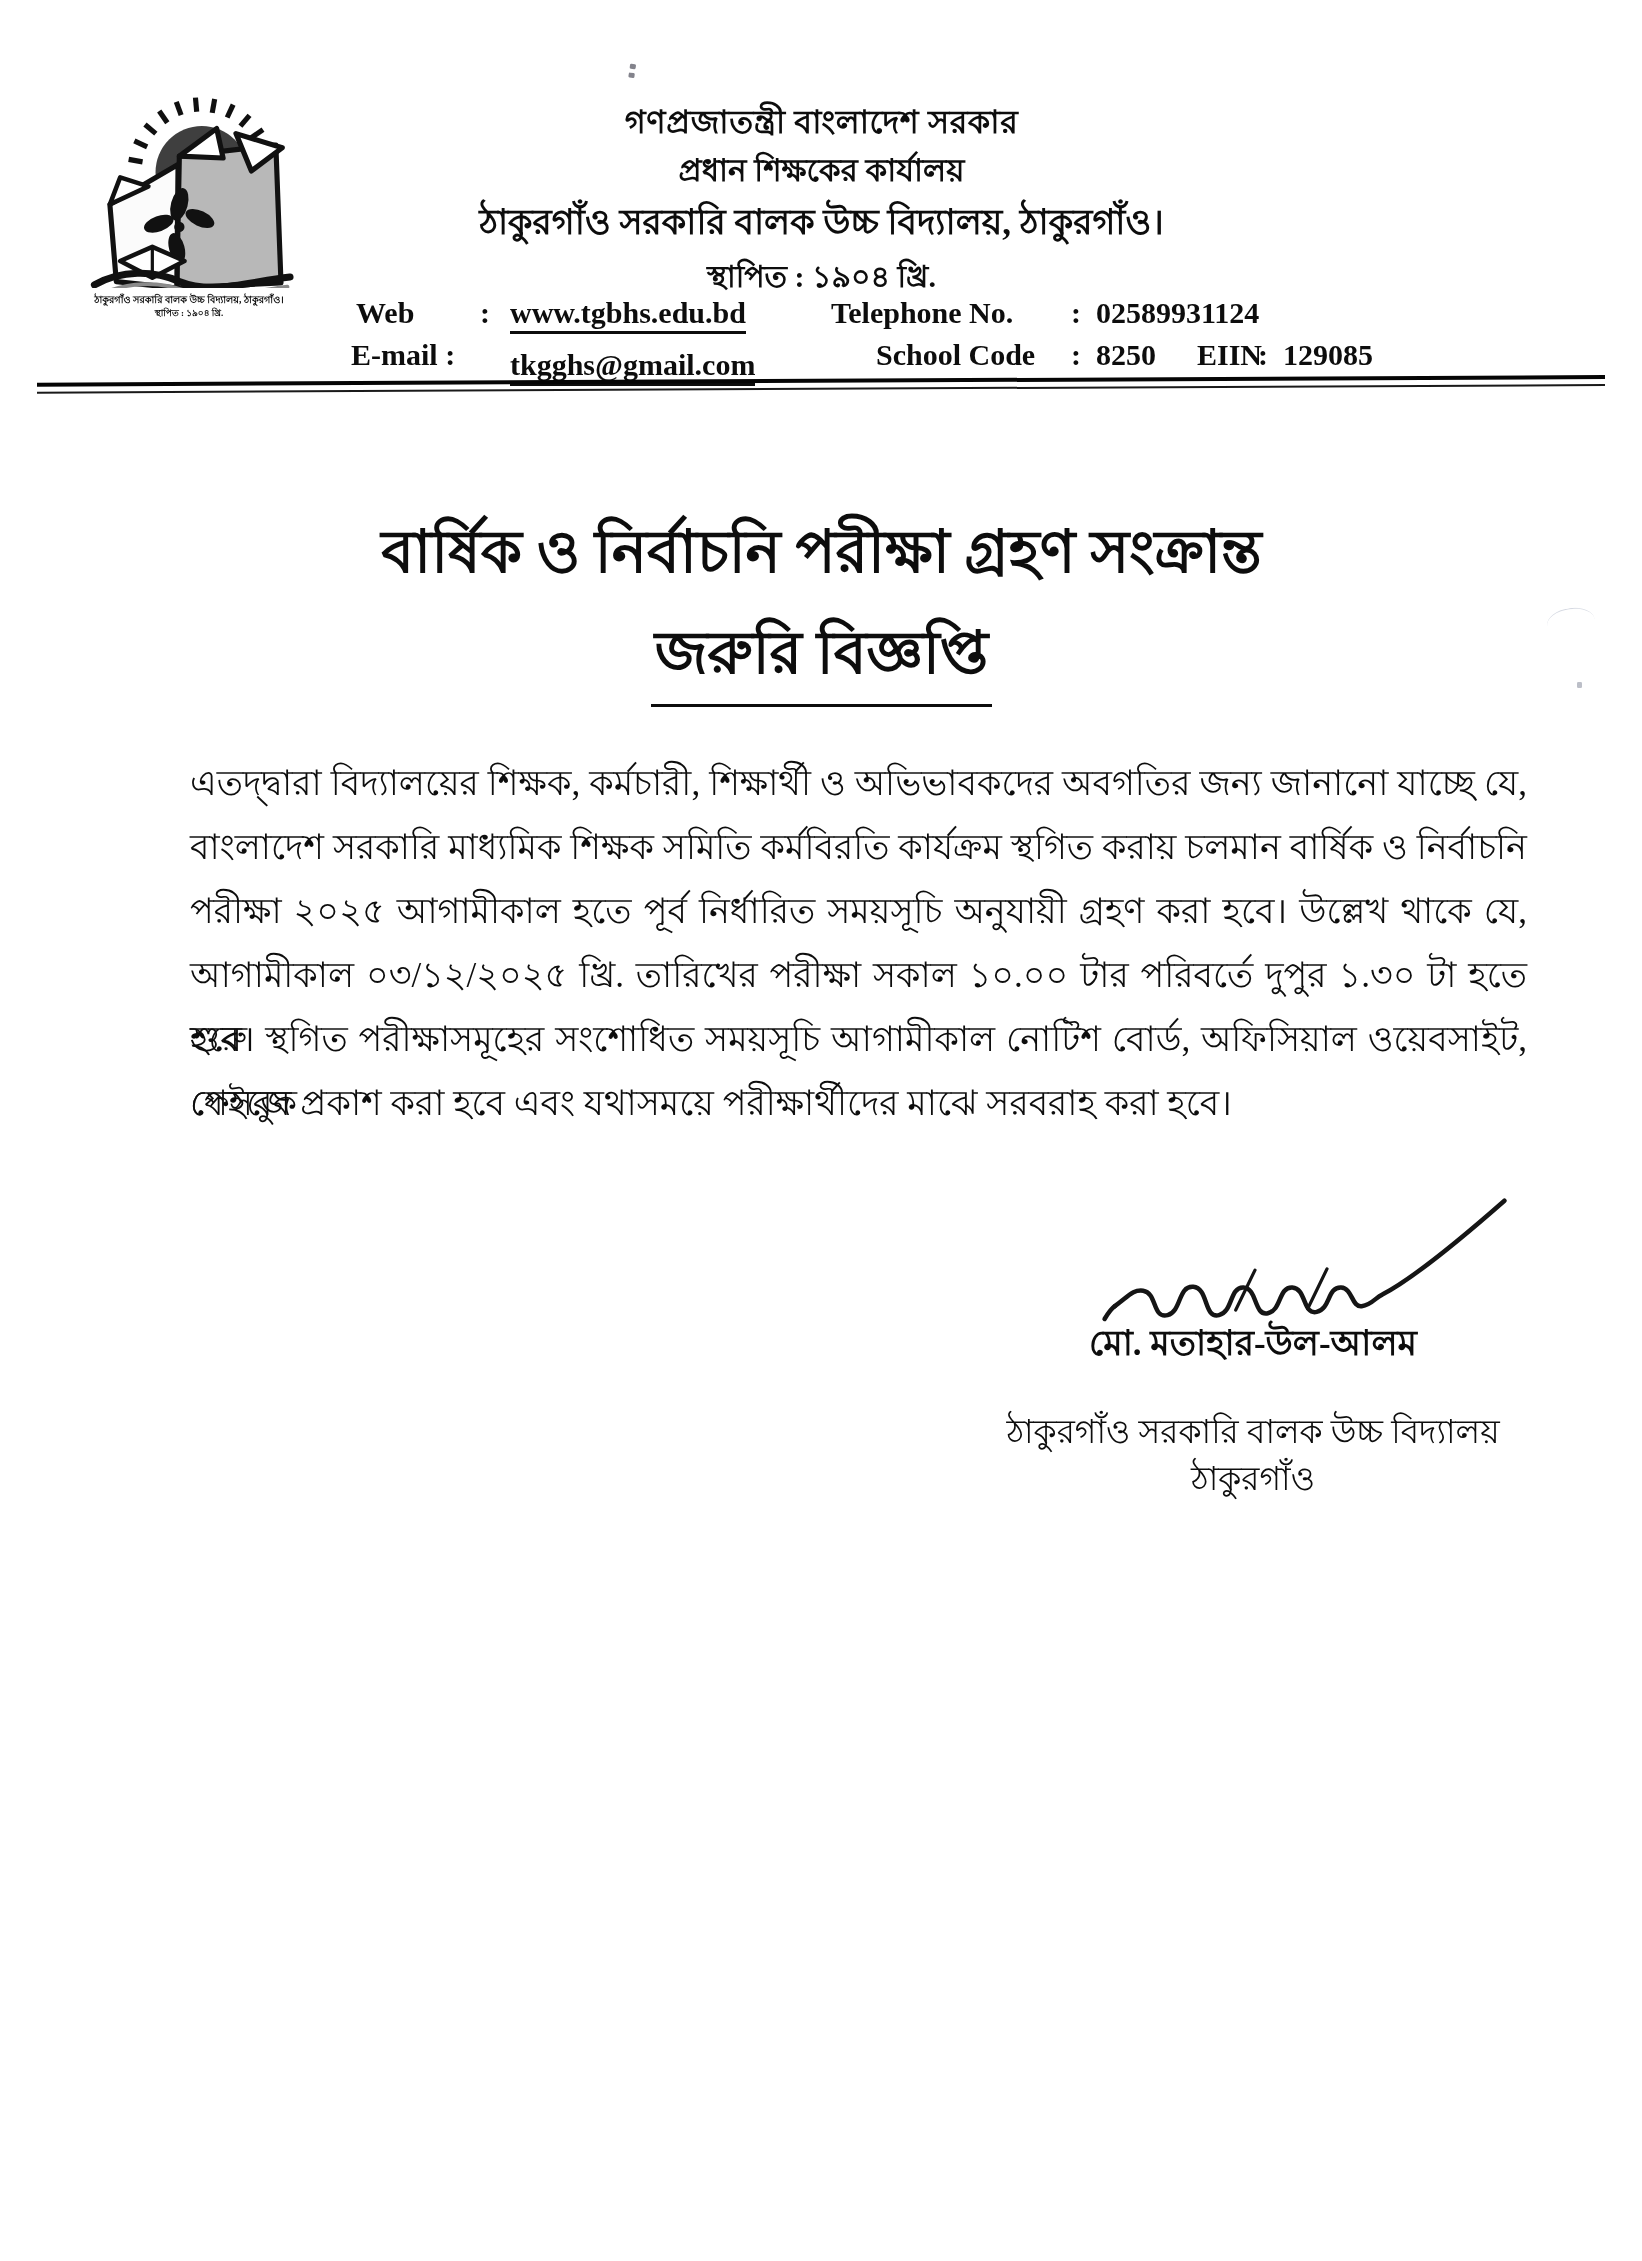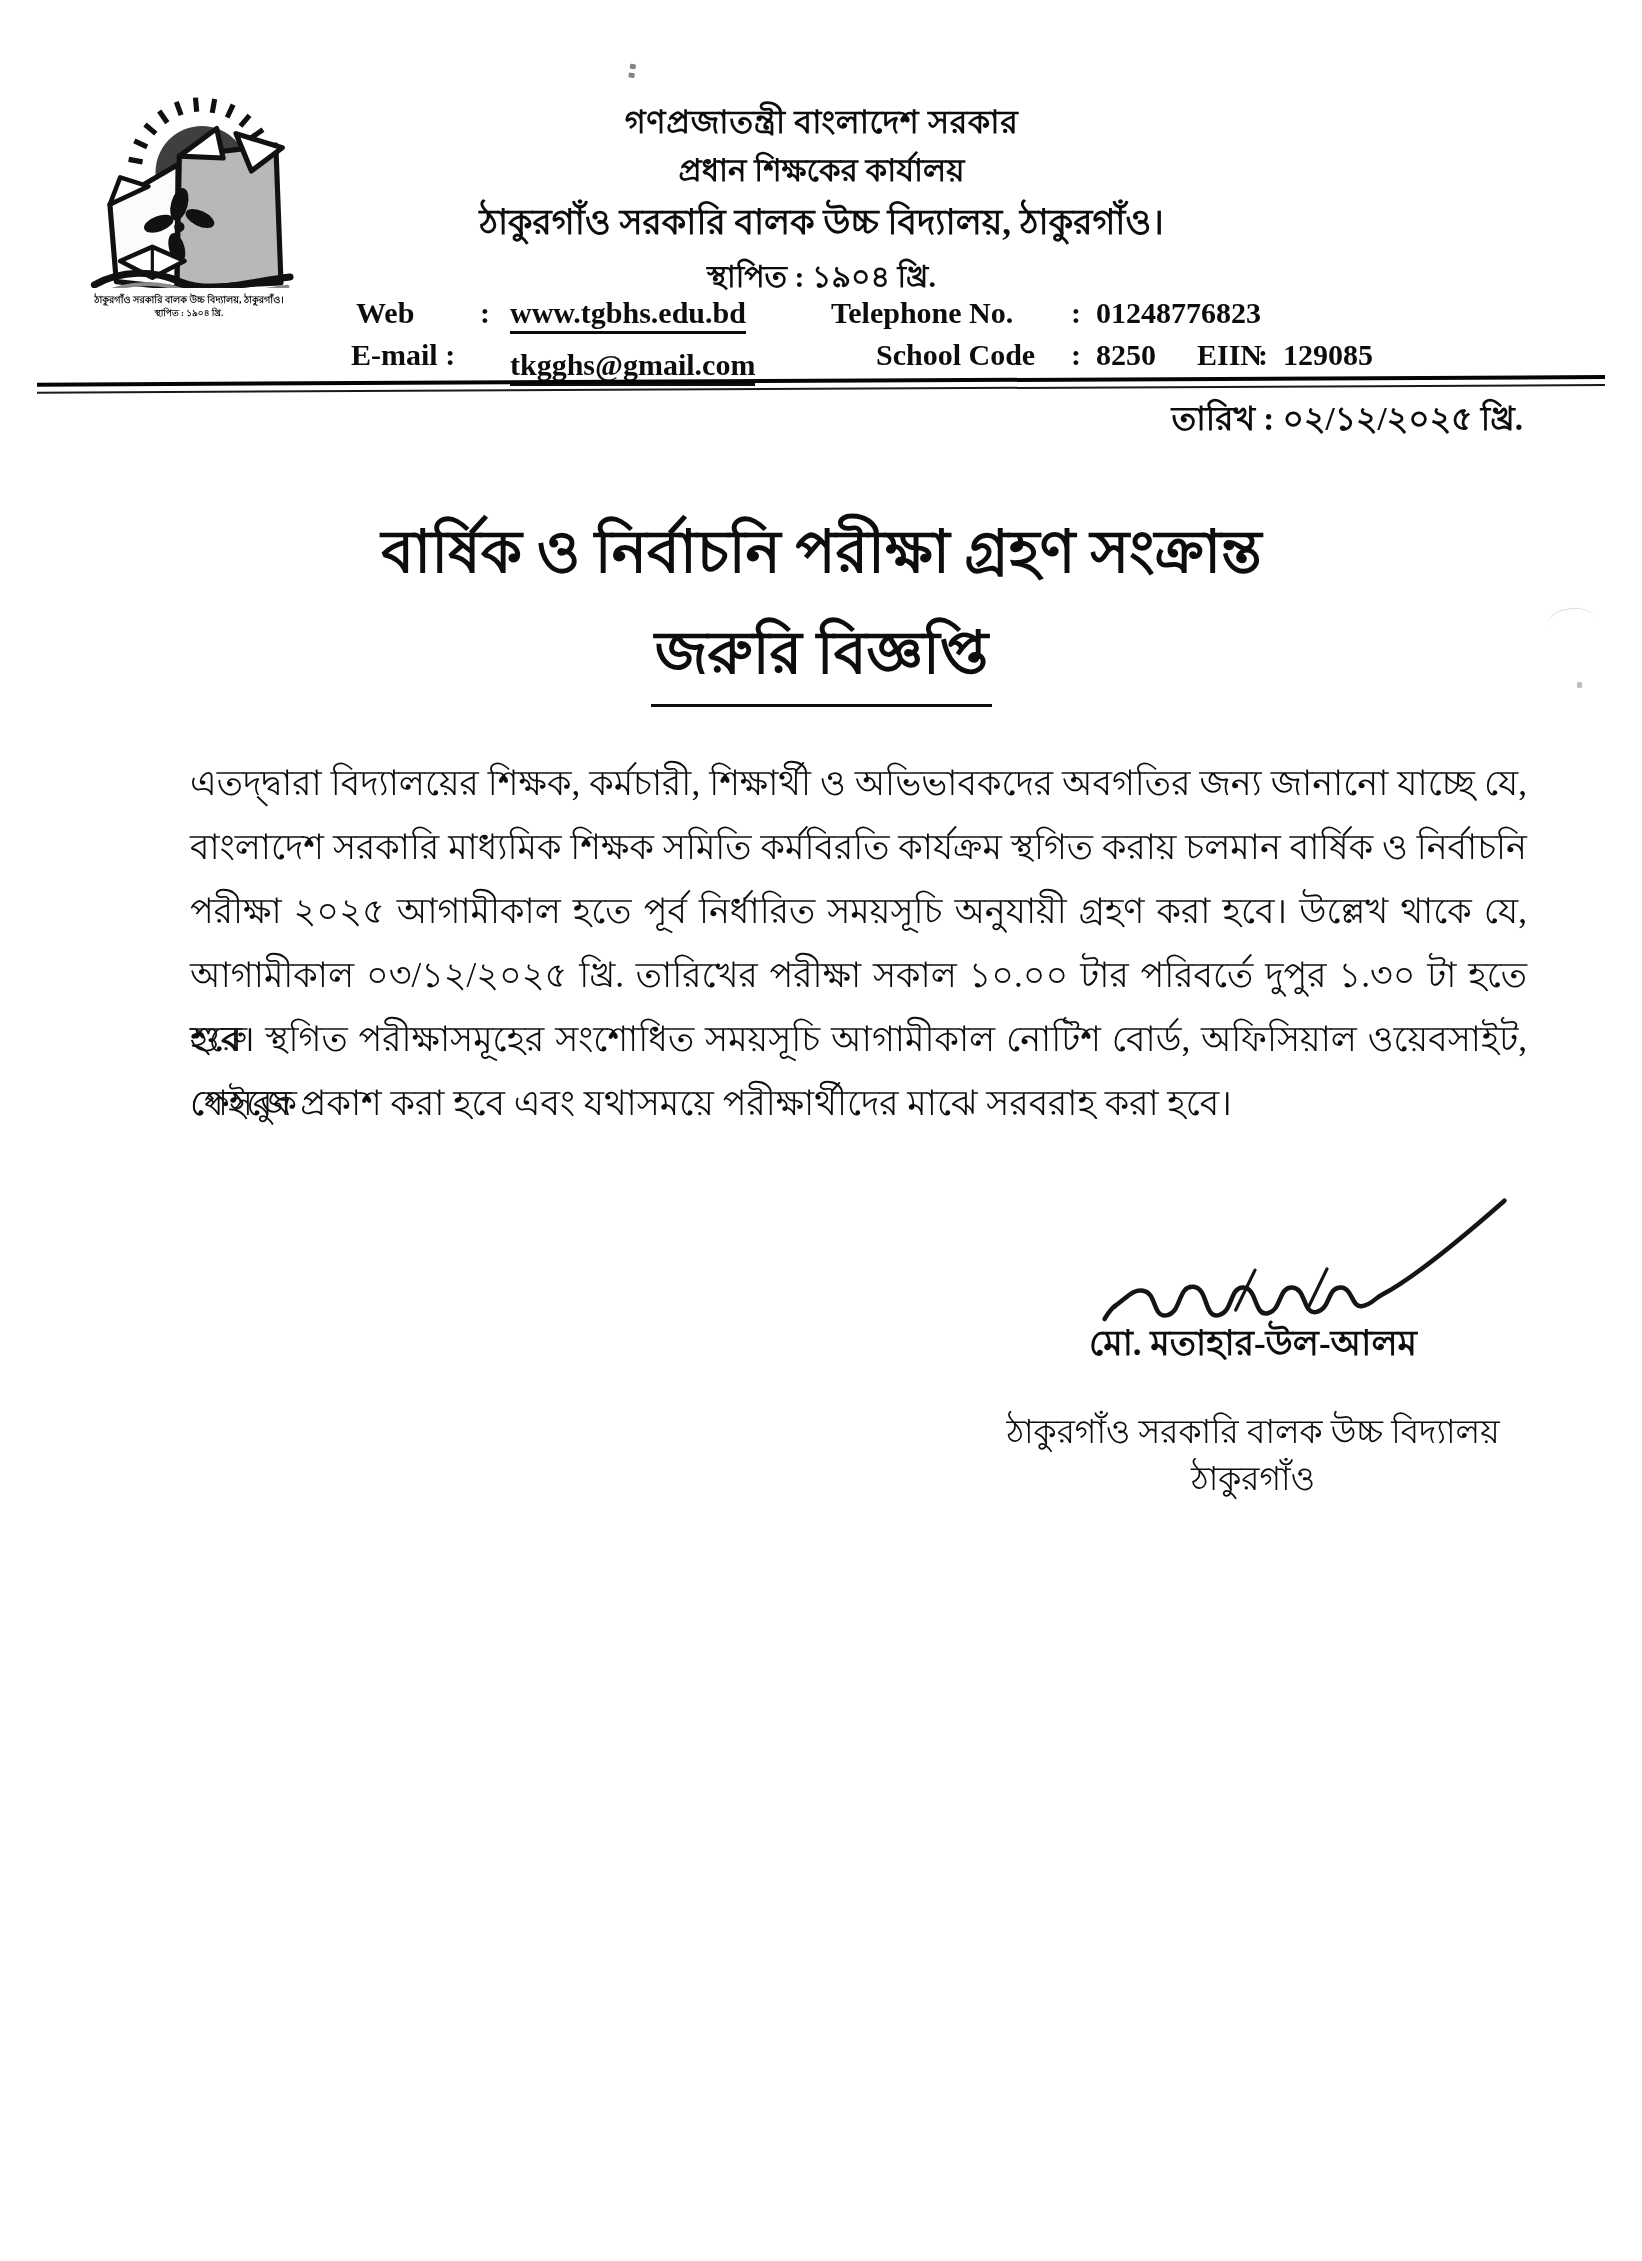--- a/index.html
+++ b/index.html
@@ -120,37 +120,36 @@
   <div class="abs center h-off bn">প্রধান শিক্ষকের কার্যালয়</div>
   <div class="abs center h-sch bn">ঠাকুরগাঁও সরকারি বালক উচ্চ বিদ্যালয়, ঠাকুরগাঁও।</div>
   <div class="abs center h-est bn">স্থাপিত : ১৯০৪ খ্রি.</div>
 
   <div>
     <span class="abs c row-web pos-weblabel">Web</span>
     <span class="abs c row-web pos-webcolon">:</span>
     <span class="abs c row-web pos-webval u">www.tgbhs.edu.bd</span>
     <span class="abs c row-web pos-tellabel">Telephone No.</span>
     <span class="abs c row-web pos-telcolon">:</span>
-    <span class="abs c row-web pos-telval">01248776823</span>
+    <span class="abs c row-web pos-telval">02589931124</span>
   </div>
   <div>
     <span class="abs c row-mail pos-maillabel">E-mail :</span>
     <span class="abs c row-mail pos-mailval u">tkgghs@gmail.com</span>
     <span class="abs c row-mail pos-sclabel">School Code</span>
     <span class="abs c row-mail pos-sccolon">:</span>
     <span class="abs c row-mail pos-scval">8250</span>
     <span class="abs c row-mail pos-eiinlabel">EIIN</span>
     <span class="abs c row-mail pos-eiincolon">:</span>
     <span class="abs c row-mail pos-eiinval">129085</span>
   </div>
 
   <div class="abs rule1"></div>
   <div class="abs rule2"></div>
 
-  <div class="abs date-line bn">তারিখ : ০২/১২/২০২৫ খ্রি.</div>
 
   <div class="abs center title1 bn">বার্ষিক ও নির্বাচনি পরীক্ষা গ্রহণ সংক্রান্ত</div>
   <div class="abs center title2 bn">
     <span class="ul">জরুরি বিজ্ঞপ্তি</span>
   </div>
 
   <div class="abs body-block bn">
     <div class="body-line">এতদ্দ্বারা বিদ্যালয়ের শিক্ষক, কর্মচারী, শিক্ষার্থী ও অভিভাবকদের অবগতির জন্য জানানো যাচ্ছে যে,</div>
     <div class="body-line">বাংলাদেশ সরকারি মাধ্যমিক শিক্ষক সমিতি কর্মবিরতি কার্যক্রম স্থগিত করায় চলমান বার্ষিক ও নির্বাচনি</div>
     <div class="body-line">পরীক্ষা ২০২৫ আগামীকাল হতে পূর্ব নির্ধারিত সময়সূচি অনুযায়ী গ্রহণ করা হবে। উল্লেখ থাকে যে,</div>

